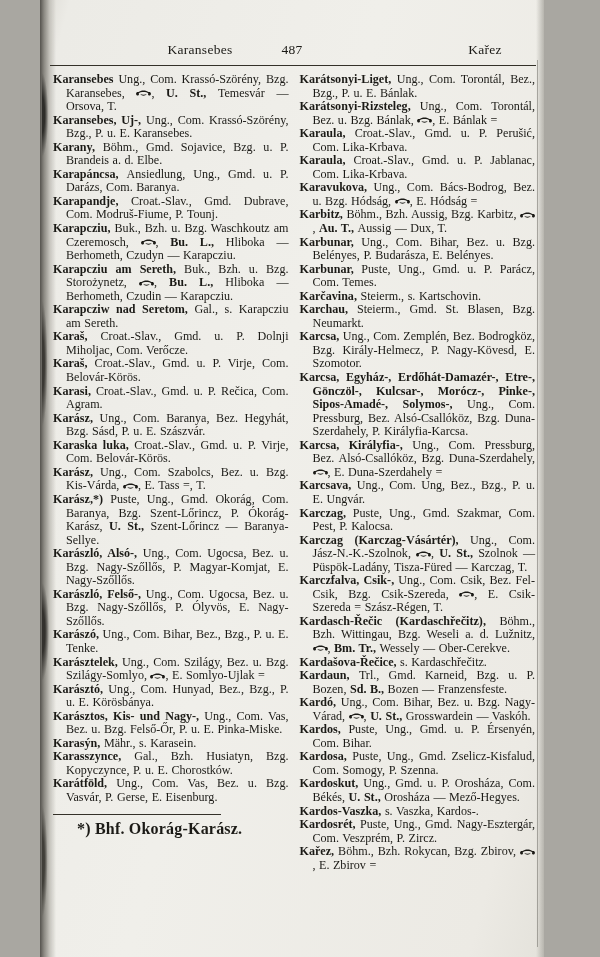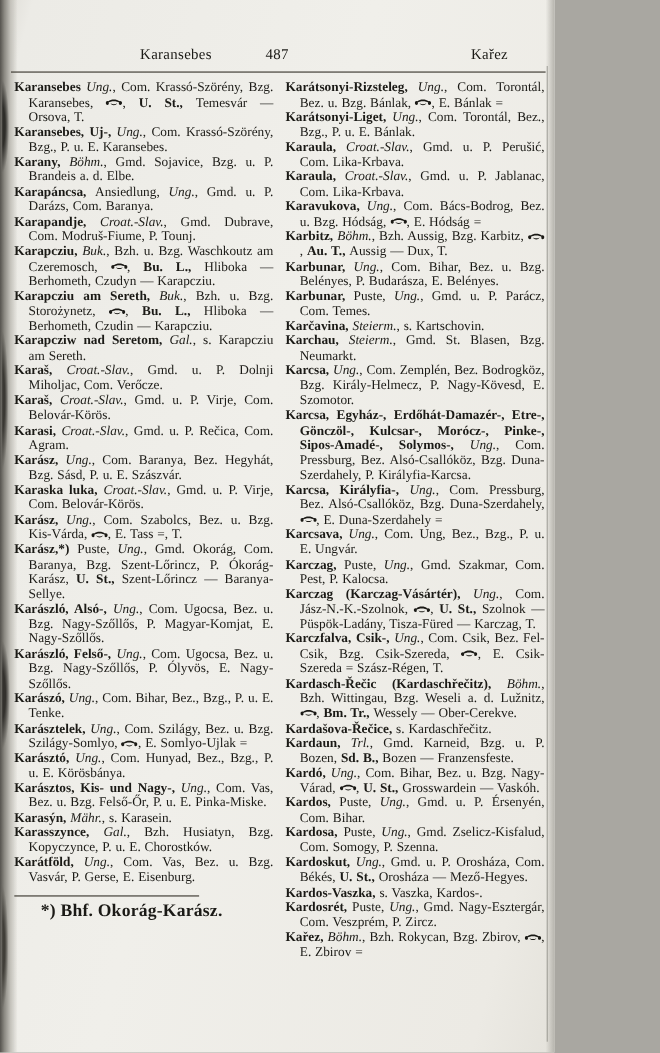--- a/index.html
+++ b/index.html
@@ -7,20 +7,21 @@
     width:600px;height:957px;
     background:#a9a7a1;
     font-family:"Liberation Serif","DejaVu Serif",serif;
     color:#1b1a16;
     overflow:hidden;
   }
   .page{
     position:relative;width:504px;height:957px;
     background:linear-gradient(105deg,#dddbd5 0%,#ecebe6 4%,#f0efea 45%,#eceae4 90%,#e4e2db 100%);
     overflow:hidden;
+    margin-left:40px;
   }
   
   .edge-left{
     position:absolute;left:0;top:0;bottom:0;width:16px;
     background:linear-gradient(to right,#55534e 0%,#8b8982 25%,#c4c2bb 60%,rgba(236,234,228,0) 100%);
     filter:blur(0.4px);
   }
   .edge-left::after{
     content:"";position:absolute;left:2px;top:0;bottom:0;width:7px;
     background:
@@ -56,21 +57,21 @@
   }
   .col{width:285px;}
   .entry{
     margin:0;
     font-size:12.1px;line-height:13.55px;
     text-align:justify;
     padding-left:13px;text-indent:-13px;
     word-spacing:.5px;
   }
   .seg-b{font-weight:700;}
-  .seg-i{font-style:italic;}
+  .seg-i{}
   .seg-n{font-weight:400;}
   svg.ph{
     width:15px;height:8px;display:inline-block;
     vertical-align:-0.5px;fill:#1b1a16;
   }
   .footnote{margin-top:9px;}
   .fn-rule{width:168px;border-top:1.1px solid #343129;margin:0 0 5px 0;}
   .fn-text{
     font-size:16px;font-weight:700;letter-spacing:.2px;
     padding-left:24px;margin:0;
@@ -125,24 +126,24 @@
         <p class="entry"><span class="seg-b">Karásztos, Kis- und Nagy-, </span><span class="seg-i">Ung.</span><span class="seg-n">, Com. Vas, Bez. u. Bzg. Felső-Őr, P. u. E. Pinka-Miske.</span></p>
         <p class="entry"><span class="seg-b">Karasýn, </span><span class="seg-i">Mähr.</span><span class="seg-n">, s. Karasein.</span></p>
         <p class="entry"><span class="seg-b">Karasszynce, </span><span class="seg-i">Gal.</span><span class="seg-n">, Bzh. Husiatyn, Bzg. Kopyczynce, P. u. E. Chorostków.</span></p>
         <p class="entry"><span class="seg-b">Karátföld, </span><span class="seg-i">Ung.</span><span class="seg-n">, Com. Vas, Bez. u. Bzg. Vasvár, P. Gerse, E. Eisenburg.</span></p>
         <div class="footnote">
           <div class="fn-rule"></div>
           <p class="fn-text">*) Bhf. Okorág-Karász.</p>
         </div>
       </div>
     <div class="col">
+        <p class="entry"><span class="seg-b">Karátsonyi-Liget, </span><span class="seg-i">Ung.</span><span class="seg-n">, Com. Torontál, Bez., Bzg., P. u. E. Bánlak.</span></p>
         <p class="entry"><span class="seg-b">Karátsonyi-Rizsteleg, </span><span class="seg-i">Ung.</span><span class="seg-n">, Com. Torontál, Bez. u. Bzg. Bánlak, </span><svg class="ph" viewBox="0 0 26 14" xmlns="http://www.w3.org/2000/svg" aria-hidden="true">
     <path d="M3.2 11.2 C1.3 11.4 0 9.8 0 8.1 C0 5.6 2.4 4.4 4.4 5.4 C8 1.6 18 1.6 21.6 5.4 C23.6 4.4 26 5.6 26 8.1 C26 9.8 24.7 11.4 22.8 11.2 C20.9 11 20.4 8.9 21.5 7.8 C18.3 4.6 7.7 4.6 4.5 7.8 C5.6 8.9 5.1 11 3.2 11.2 Z M7.6 8.6 C9.6 12.6 16.4 12.6 18.4 8.6 C15.2 10.4 10.8 10.4 7.6 8.6 Z"></path>
   </svg><span class="seg-n">, E. Bánlak =</span></p>
-        <p class="entry"><span class="seg-b">Karátsonyi-Liget, </span><span class="seg-i">Ung.</span><span class="seg-n">, Com. Torontál, Bez., Bzg., P. u. E. Bánlak.</span></p>
         <p class="entry"><span class="seg-b">Karaula, </span><span class="seg-i">Croat.-Slav.</span><span class="seg-n">, Gmd. u. P. Perušić, Com. Lika-Krbava.</span></p>
         <p class="entry"><span class="seg-b">Karaula, </span><span class="seg-i">Croat.-Slav.</span><span class="seg-n">, Gmd. u. P. Jablanac, Com. Lika-Krbava.</span></p>
         <p class="entry"><span class="seg-b">Karavukova, </span><span class="seg-i">Ung.</span><span class="seg-n">, Com. Bács-Bodrog, Bez. u. Bzg. Hódság, </span><svg class="ph" viewBox="0 0 26 14" xmlns="http://www.w3.org/2000/svg" aria-hidden="true">
     <path d="M3.2 11.2 C1.3 11.4 0 9.8 0 8.1 C0 5.6 2.4 4.4 4.4 5.4 C8 1.6 18 1.6 21.6 5.4 C23.6 4.4 26 5.6 26 8.1 C26 9.8 24.7 11.4 22.8 11.2 C20.9 11 20.4 8.9 21.5 7.8 C18.3 4.6 7.7 4.6 4.5 7.8 C5.6 8.9 5.1 11 3.2 11.2 Z M7.6 8.6 C9.6 12.6 16.4 12.6 18.4 8.6 C15.2 10.4 10.8 10.4 7.6 8.6 Z"></path>
   </svg><span class="seg-n">, E. Hódság =</span></p>
         <p class="entry"><span class="seg-b">Karbitz, </span><span class="seg-i">Böhm.</span><span class="seg-n">, Bzh. Aussig, Bzg. Karbitz, </span><svg class="ph" viewBox="0 0 26 14" xmlns="http://www.w3.org/2000/svg" aria-hidden="true">
     <path d="M3.2 11.2 C1.3 11.4 0 9.8 0 8.1 C0 5.6 2.4 4.4 4.4 5.4 C8 1.6 18 1.6 21.6 5.4 C23.6 4.4 26 5.6 26 8.1 C26 9.8 24.7 11.4 22.8 11.2 C20.9 11 20.4 8.9 21.5 7.8 C18.3 4.6 7.7 4.6 4.5 7.8 C5.6 8.9 5.1 11 3.2 11.2 Z M7.6 8.6 C9.6 12.6 16.4 12.6 18.4 8.6 C15.2 10.4 10.8 10.4 7.6 8.6 Z"></path>
   </svg><span class="seg-n">, </span><span class="seg-b">Au. T., </span><span class="seg-n">Aussig — Dux, T.</span></p>
         <p class="entry"><span class="seg-b">Karbunar, </span><span class="seg-i">Ung.</span><span class="seg-n">, Com. Bihar, Bez. u. Bzg. Belényes, P. Budarásza, E. Belényes.</span></p>
         <p class="entry"><span class="seg-b">Karbunar, </span><span class="seg-n">Puste, </span><span class="seg-i">Ung.</span><span class="seg-n">, Gmd. u. P. Parácz, Com. Temes.</span></p>

